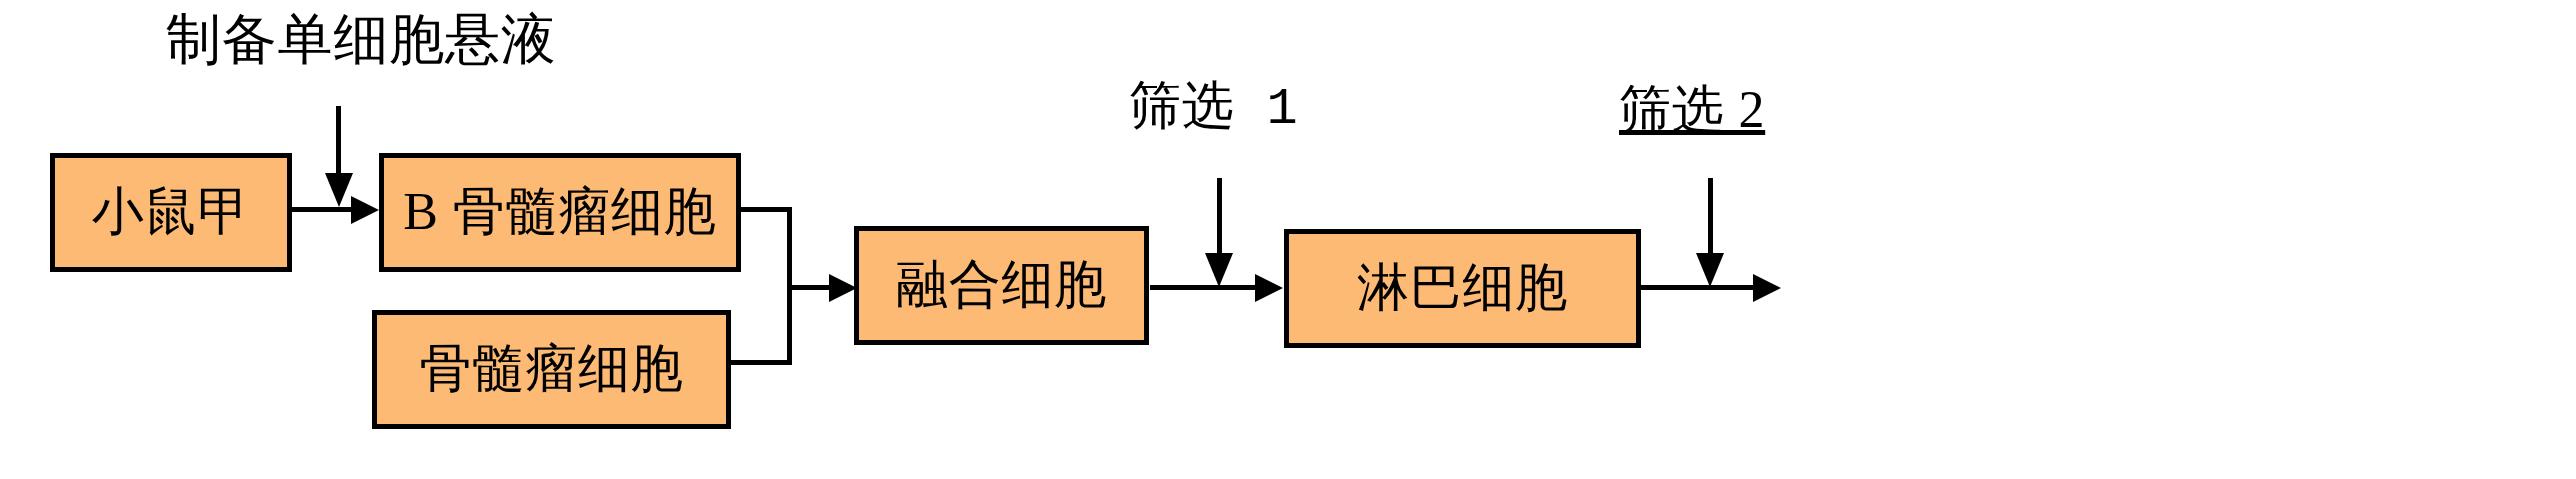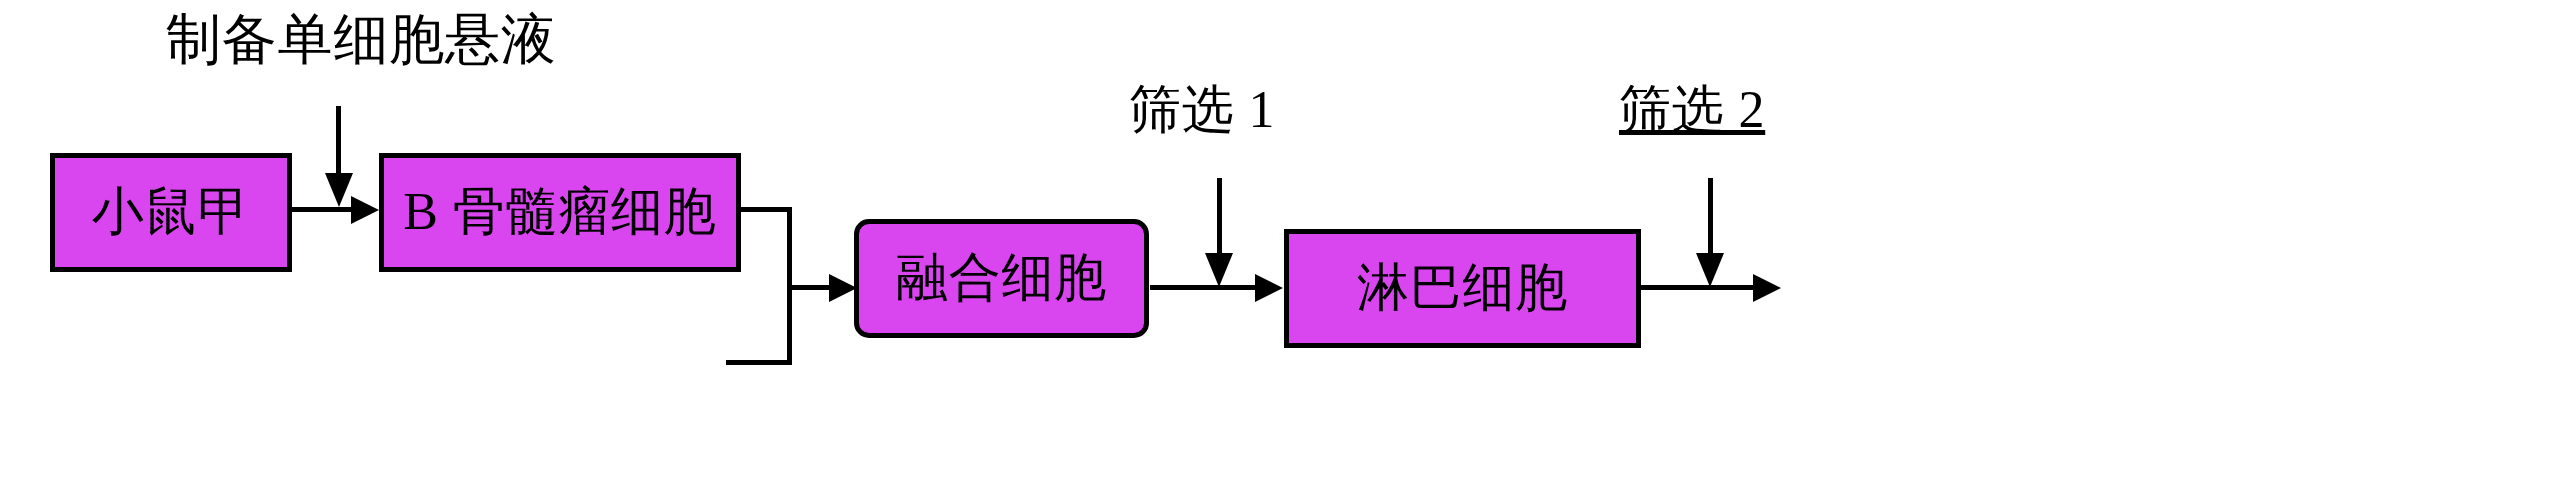--- a/index.html
+++ b/index.html
@@ -16,21 +16,21 @@
     position: relative;
     width: 2136px;
     height: 480px;
     background: #ffffff;
     overflow: hidden;
   }
   .box {
     position: absolute;
     box-sizing: border-box;
     border: 5px solid #000000;
-    background: #d946ef;
+    background: #fdba74;
     display: flex;
     align-items: center;
     justify-content: center;
     font-family: "Liberation Serif", "DejaVu Serif", serif;
     font-size: 52px;
     line-height: 1.12;
     letter-spacing: 0.8px;
     white-space: pre-line;
     color: #000000;
   }
@@ -85,31 +85,32 @@
   <div class="vline" style="left:336px; top:106px; height:92px;"></div>
   <div class="arrow-down" style="left:325px; top:173px;"></div>
 
   <div class="box" style="left:50px; top:153px; width:242px; height:119px;">小鼠甲</div>
 
   <div class="hline" style="left:292px; top:207px; width:60px;"></div>
   <div class="arrow-right" style="left:351px; top:196px;"></div>
 
   <div class="box" style="left:379px; top:153px; width:362px; height:119px;">B 骨髓瘤细胞</div>
 
+  <div class="box" style="left:372px; top:310px; width:359px; height:119px;">骨髓瘤细胞</div>
 
   <div class="hline" style="left:737px; top:207px; width:55px;"></div>
   <div class="hline" style="left:726px; top:360px; width:66px;"></div>
   <div class="vline" style="left:787px; top:207px; height:158px;"></div>
 
   <div class="hline" style="left:787px; top:285px; width:45px;"></div>
   <div class="arrow-right" style="left:829px; top:274px;"></div>
 
-  <div class="box" style="left:854px; top:219px; width:295px; height:119px;border-radius:15px;">融合细胞</div>
+  <div class="box" style="left:854px; top:226px; width:295px; height:119px;">融合细胞</div>
 
-  <div class="label" style="left:1129px; top:84px;">筛选 1</div>
+  <div class="label" style="left:1129px; top:84px;font-family:Liberation Mono, monospace;">筛选 1</div>
   <div class="vline" style="left:1217px; top:178px; height:84px;"></div>
   <div class="arrow-down" style="left:1205px; top:253px;"></div>
 
   <div class="hline" style="left:1150px; top:285px; width:111px;"></div>
   <div class="arrow-right" style="left:1255px; top:274px;"></div>
 
   <div class="box" style="left:1284px; top:229px; width:357px; height:119px;">淋巴细胞</div>
 
   <div class="label" style="left:1619px; top:84px;text-decoration:underline;">筛选 2</div>
   <div class="vline" style="left:1708px; top:178px; height:84px;"></div>

